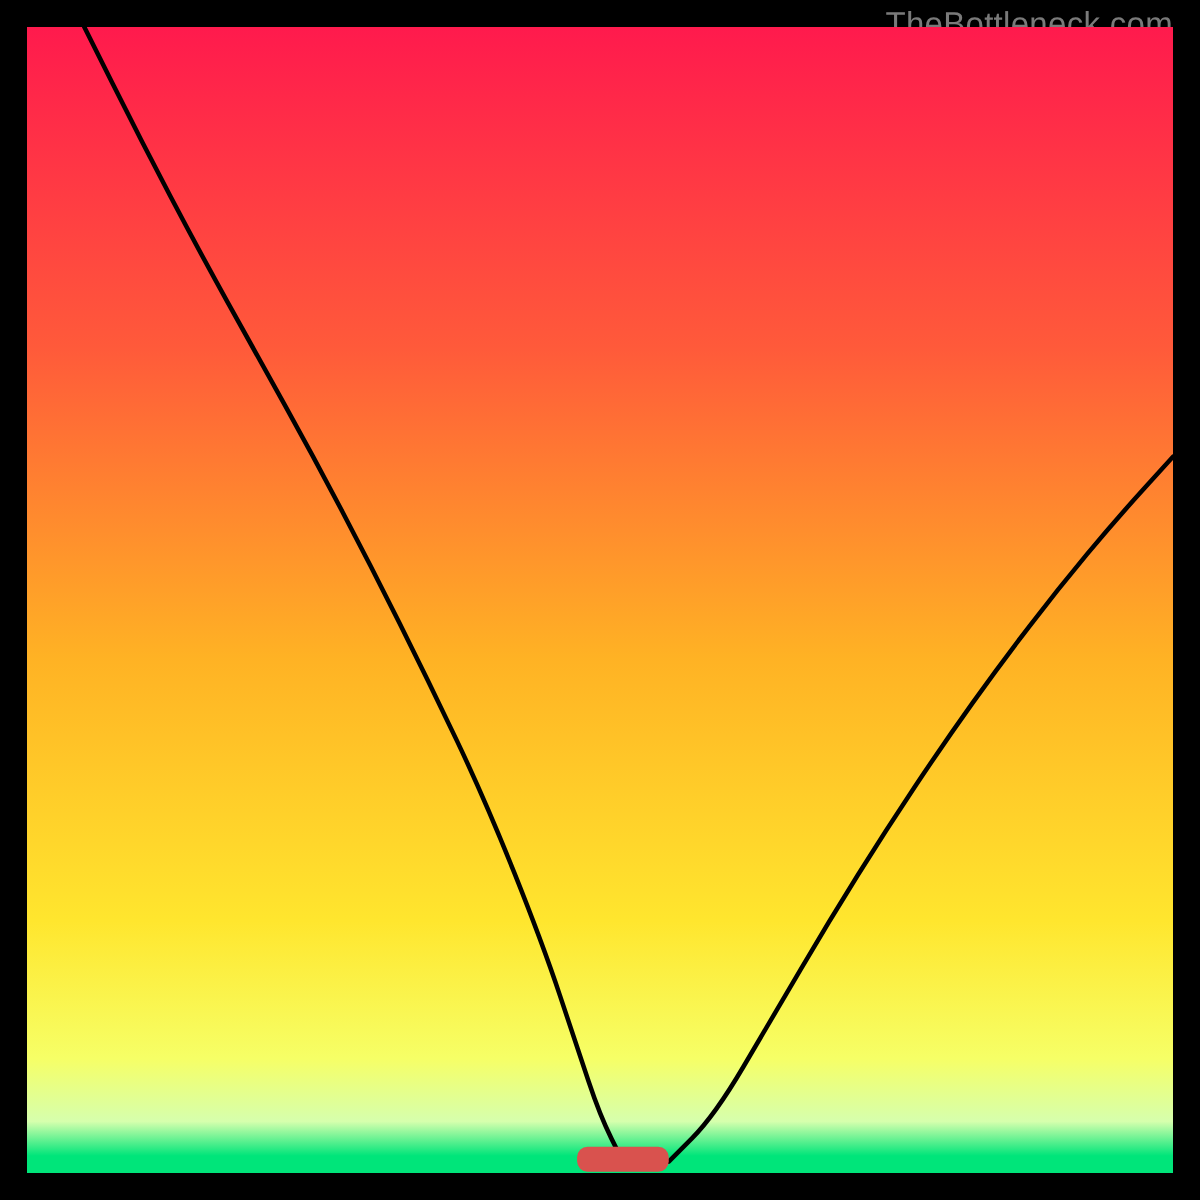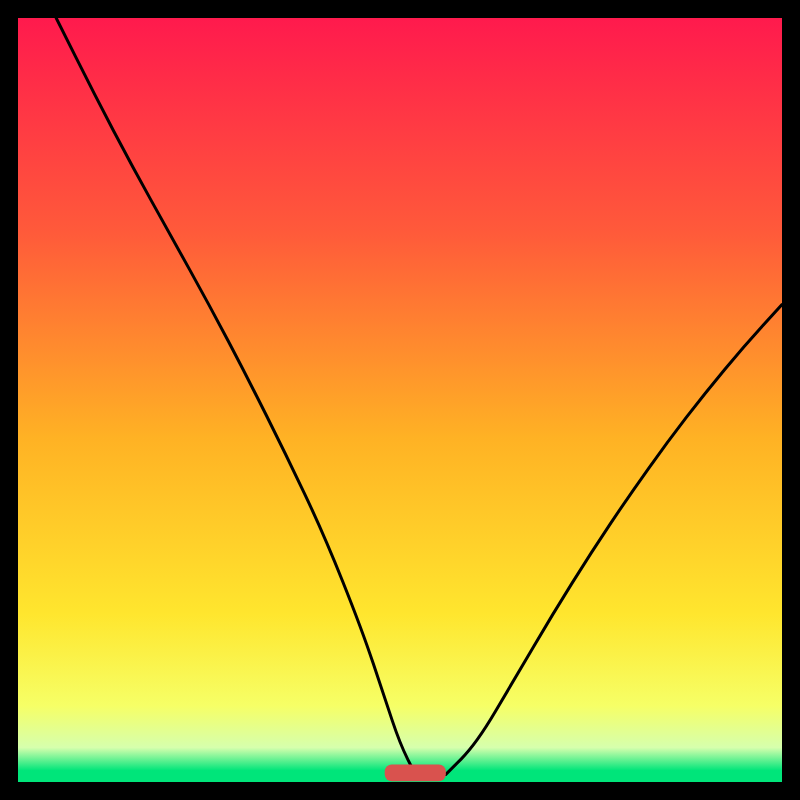--- a/index.html
+++ b/index.html
@@ -37,20 +37,21 @@
   }
   svg {
     display: block;
   }
 </style>
 </head>
 <body>
 
 <div class="frame">
 
+  <div class="watermark">TheBottleneck.com</div>
 
   <div class="plot-area">
     <svg id="chart-svg" width="764" height="764" viewBox="0 0 764 764">
       <defs>
         <linearGradient id="bg-grad" x1="0" y1="0" x2="0" y2="1">
             <stop offset="0%" stop-color="#ff1a4d"></stop>
             <stop offset="28.000000000000004%" stop-color="#ff5a3a"></stop>
             <stop offset="55.00000000000001%" stop-color="#ffb224"></stop>
             <stop offset="78%" stop-color="#ffe62e"></stop>
             <stop offset="90%" stop-color="#f6ff66"></stop>

